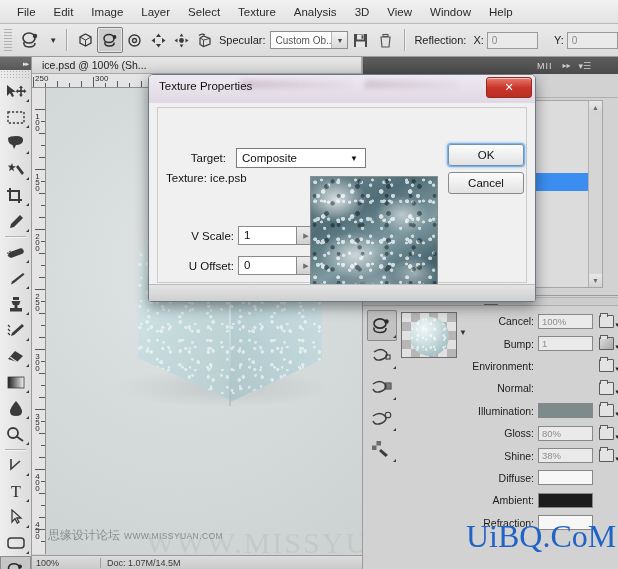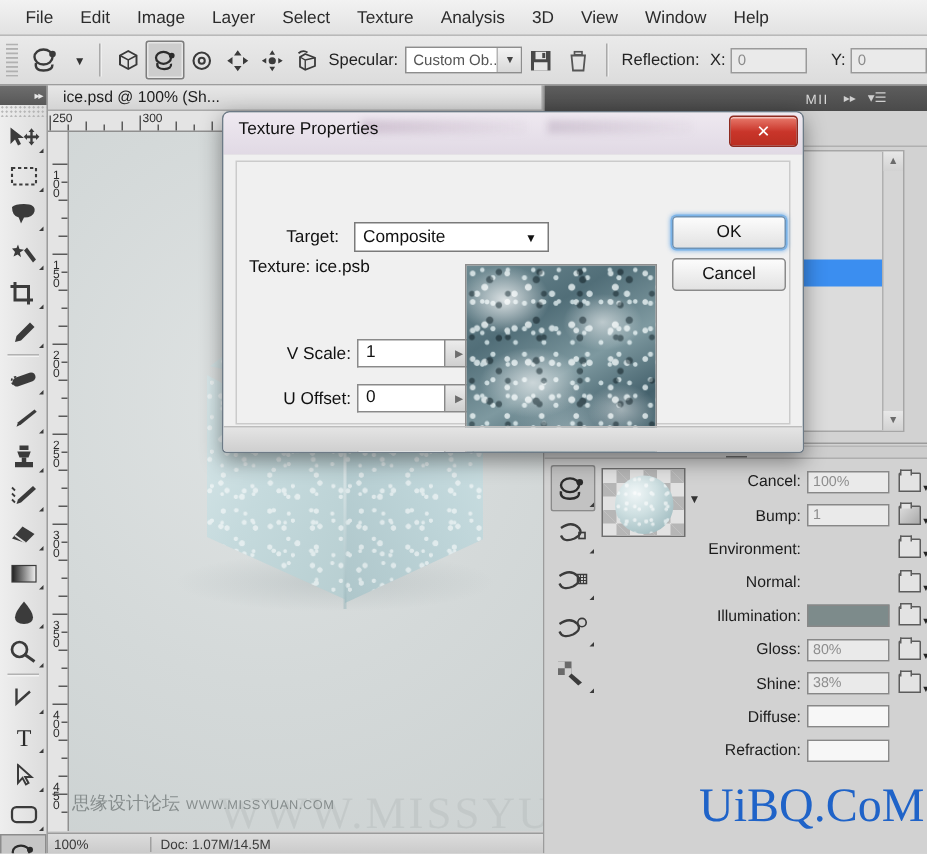--- a/index.html
+++ b/index.html
@@ -800,20 +800,25 @@
               <i class="car">▾</i>
             </span>
         </div>
 
         <div class="prow">
           <span class="plabel">Diffuse:</span>
           <span class="pval swatch-wh2"></span>
           <span class="pico"></span>
         </div>
 
+        <div class="prow">
+          <span class="plabel">Ambient:</span>
+          <span class="pval swatch-black"></span>
+          <span class="pico"></span>
+        </div>
 
         <div class="prow">
           <span class="plabel">Refraction:</span>
           <span class="pval swatch-wh2"></span>
           <span class="pico"></span>
         </div>
 
       </div>
     </div>
   </div>

